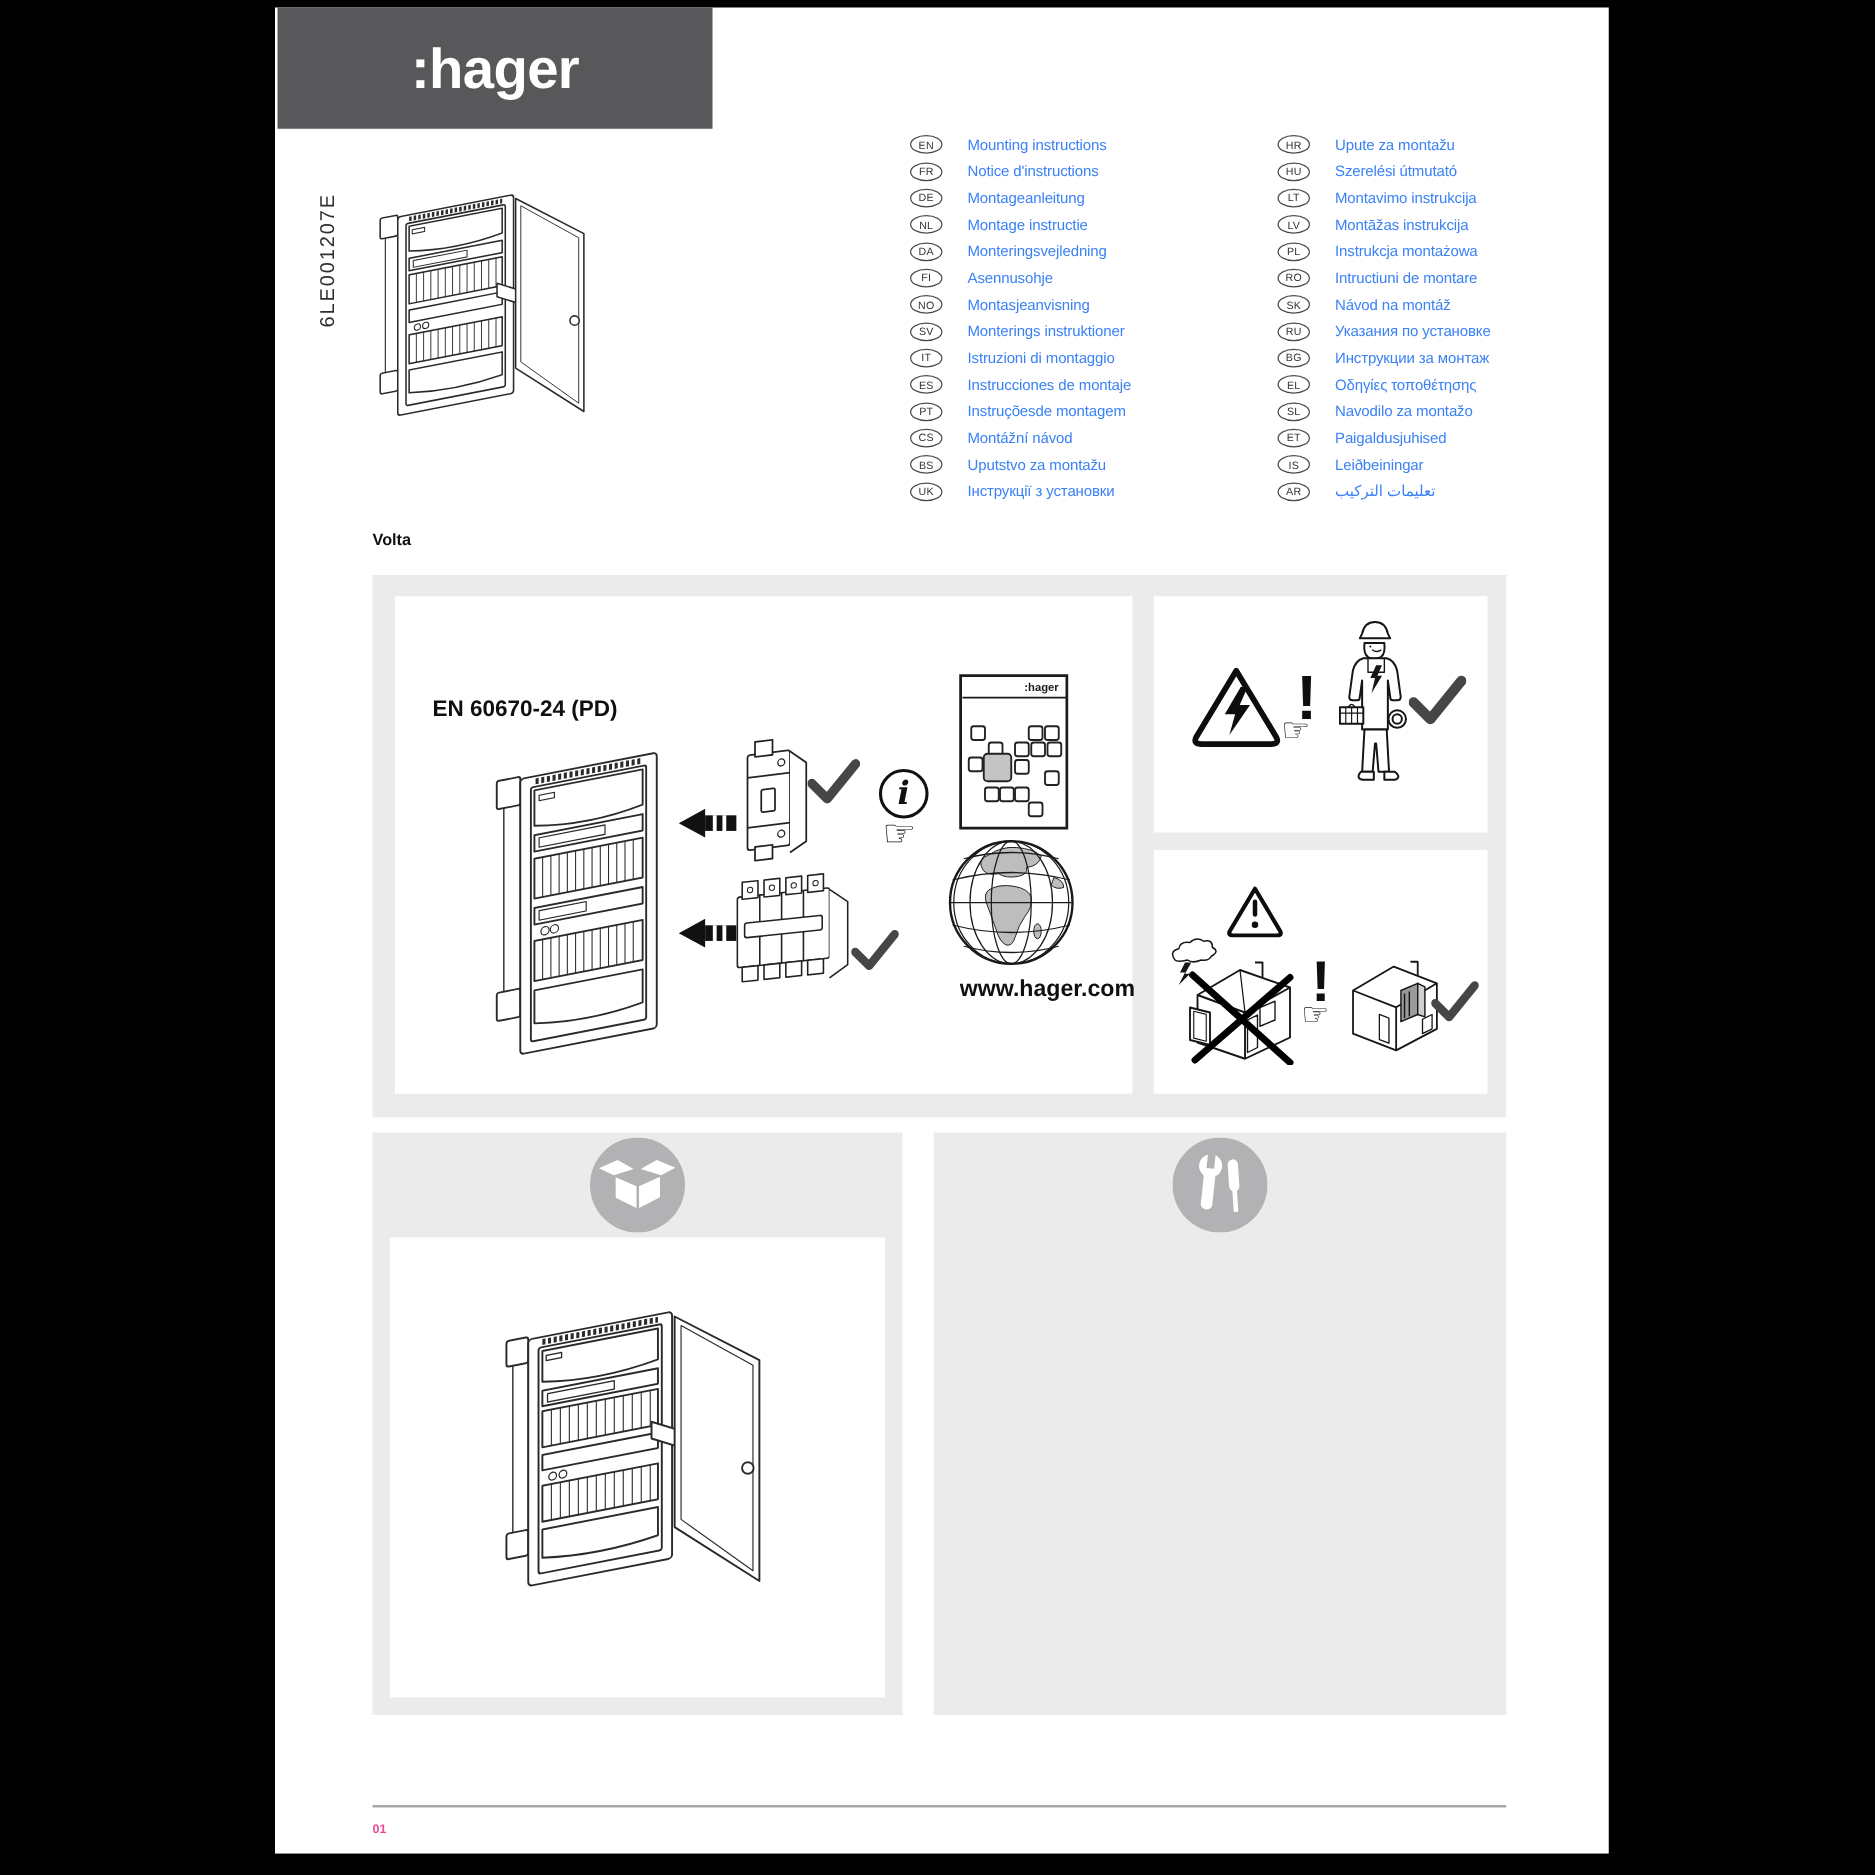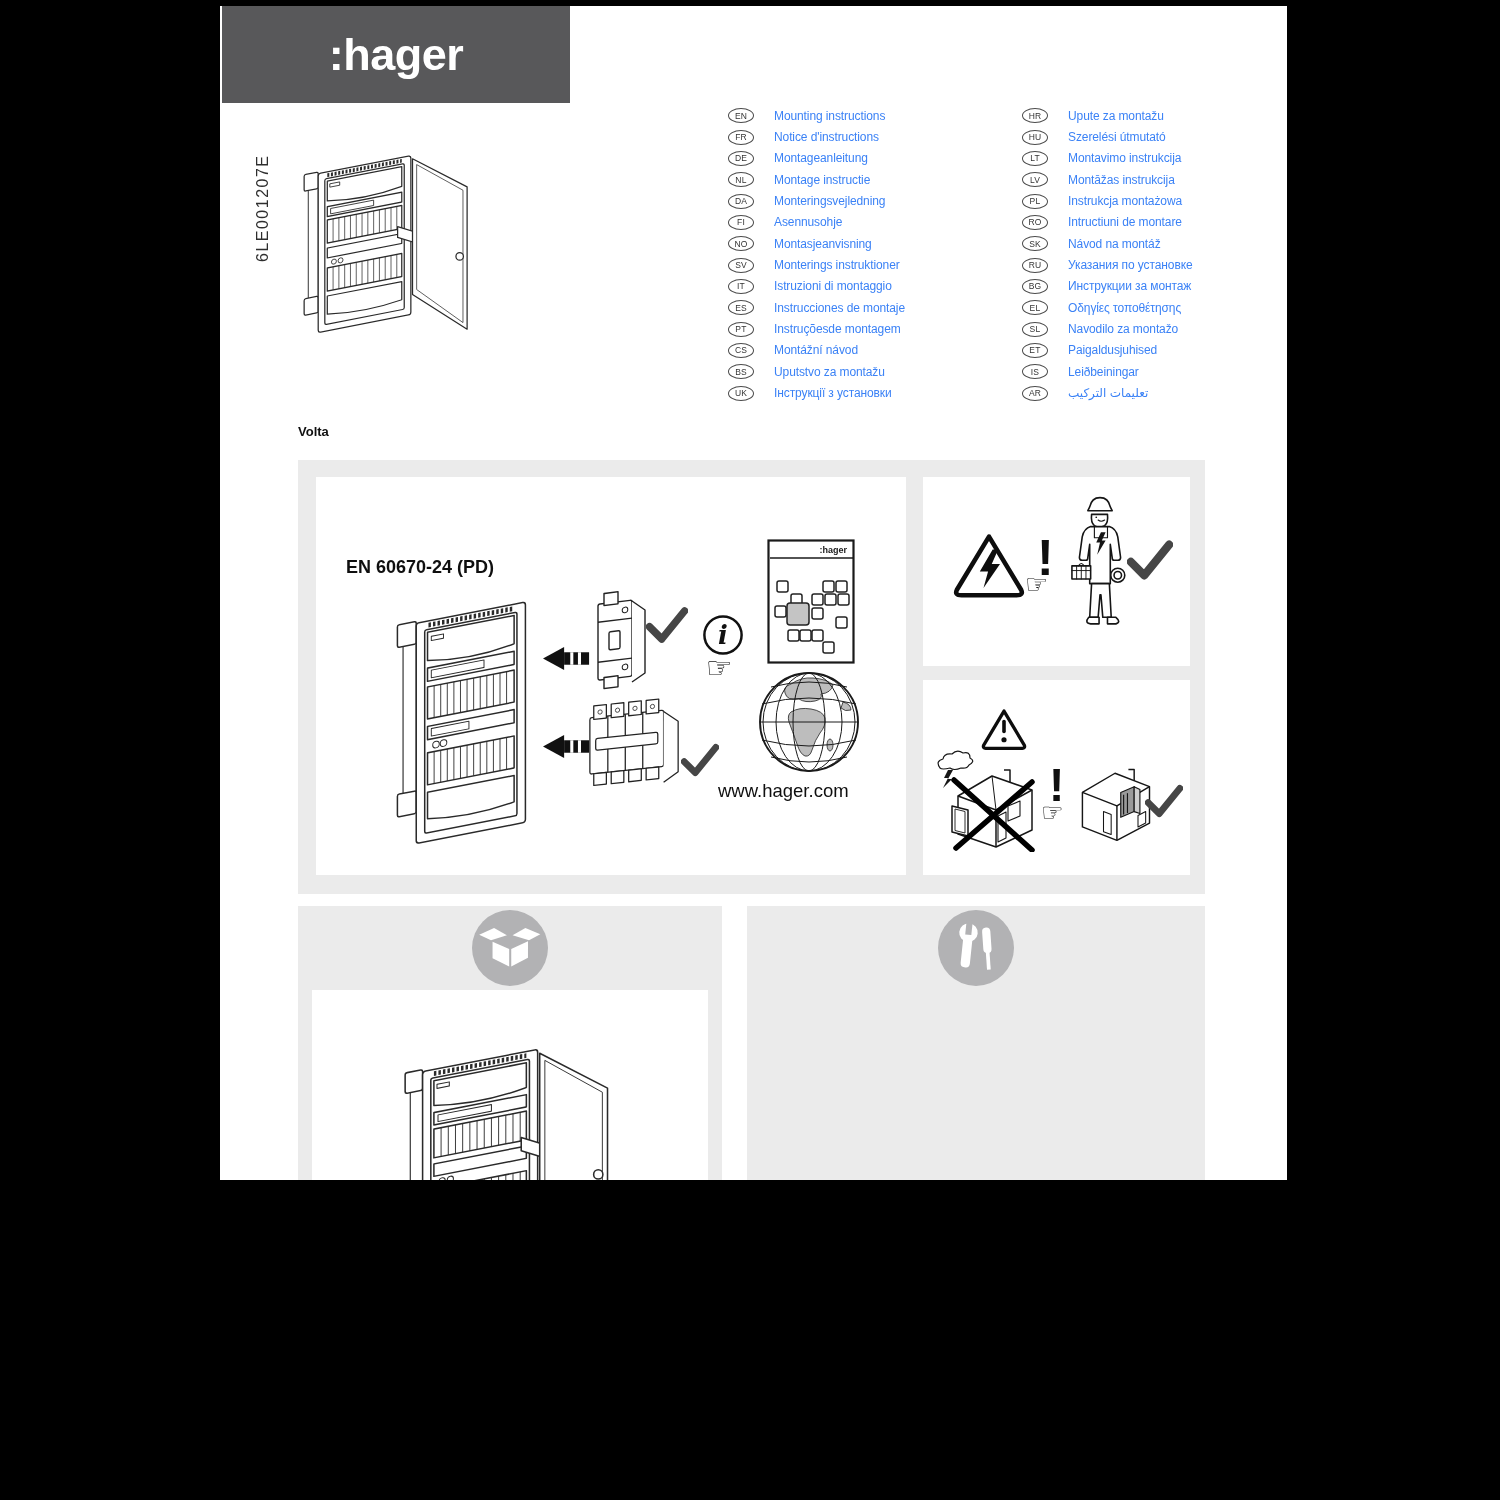--- a/index.html
+++ b/index.html
@@ -1,16 +1,16 @@
 <!DOCTYPE html>
 <html><head>
 <meta charset="utf-8">
 <style>
   html,body{margin:0;padding:0;background:#000;}
-  .canvas{position:relative;width:1500px;height:1180px;background:#000;overflow:hidden;
+  .canvas{position:relative;width:1500px;height:1483px;background:#000;overflow:hidden;
           font-family:"Liberation Sans","DejaVu Sans",sans-serif;}
   .paper{position:absolute;left:220px;top:6px;width:1067px;height:1484px;background:#fff;}
   .abs{position:absolute;}
 
   .header-bar{left:2px;top:0;width:348px;height:97px;background:#58585a;
               display:flex;align-items:center;justify-content:center;}
   .logo{color:#fff;font-size:45px;font-weight:bold;letter-spacing:-0.5px;}
 
   .doc-code{left:34px;top:126px;height:130px;writing-mode:vertical-rl;transform:rotate(180deg);
             font-size:16px;color:#2e2e2e;letter-spacing:1.5px;}
@@ -33,27 +33,27 @@
   .pB{left:625px;top:17px;width:267px;height:189px;}
   .pC{left:625px;top:220px;width:267px;height:195px;}
 
   .sec2{left:78px;top:900px;width:424px;height:466px;}
   .sec3{left:527px;top:900px;width:458px;height:466px;}
   .sec-icon{position:absolute;left:50%;transform:translateX(-50%);top:4px;width:76px;height:76px;}
   .w2{left:14px;top:84px;width:396px;height:368px;}
   .w3{left:14px;top:84px;width:430px;height:368px;}
 
   .standard{left:30px;top:80px;font-size:18px;font-weight:bold;color:#0f0f0f;white-space:nowrap;}
-  .website{left:402px;top:303px;width:190px;text-align:left;font-size:18.5px;font-weight:normal;color:#0f0f0f;}
+  .website{left:402px;top:303px;width:190px;text-align:right;font-size:18.5px;font-weight:bold;color:#0f0f0f;}
   .hand{color:#141414;line-height:1;}
   .excl{font-weight:bold;color:#0f0f0f;line-height:1;}
   .tool-label{font-size:16.5px;color:#141414;text-align:center;}
 
   .footer-line{left:78px;top:1438px;width:907px;height:2px;background:#a9a9a9;}
-  .page-num{left:78px;top:1452px;font-size:13px;font-weight:bold;color:#8b5cf6;}
+  .page-num{left:78px;top:1452px;font-size:10px;font-weight:bold;color:#ec4899;}
 
   svg{display:block;}
 </style>
 </head>
 <body>
 
 <svg width="0" height="0" style="position:absolute">
   <defs>
     <g id="sym-check">
       <path d="M4,24 L18,38 L44,6" fill="none" stroke="#464646" stroke-width="8.5" stroke-linecap="round" stroke-linejoin="round"></path>

